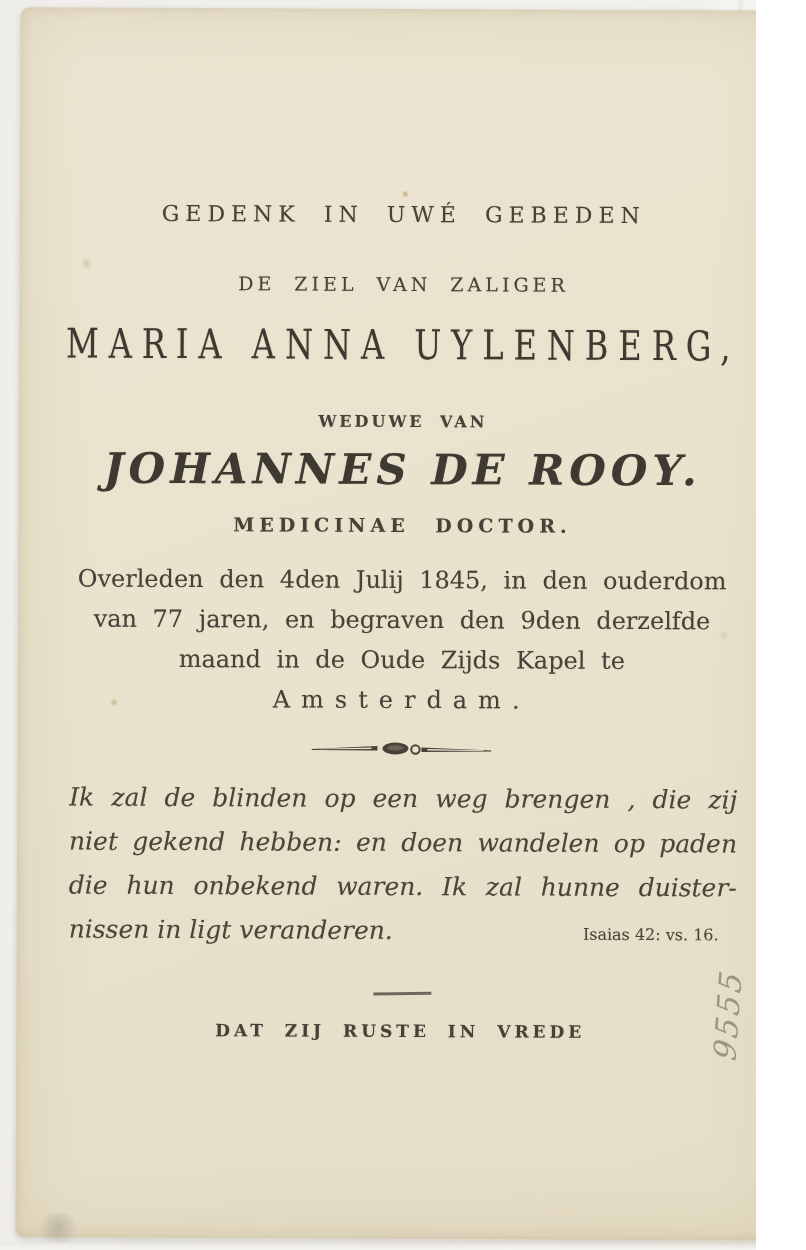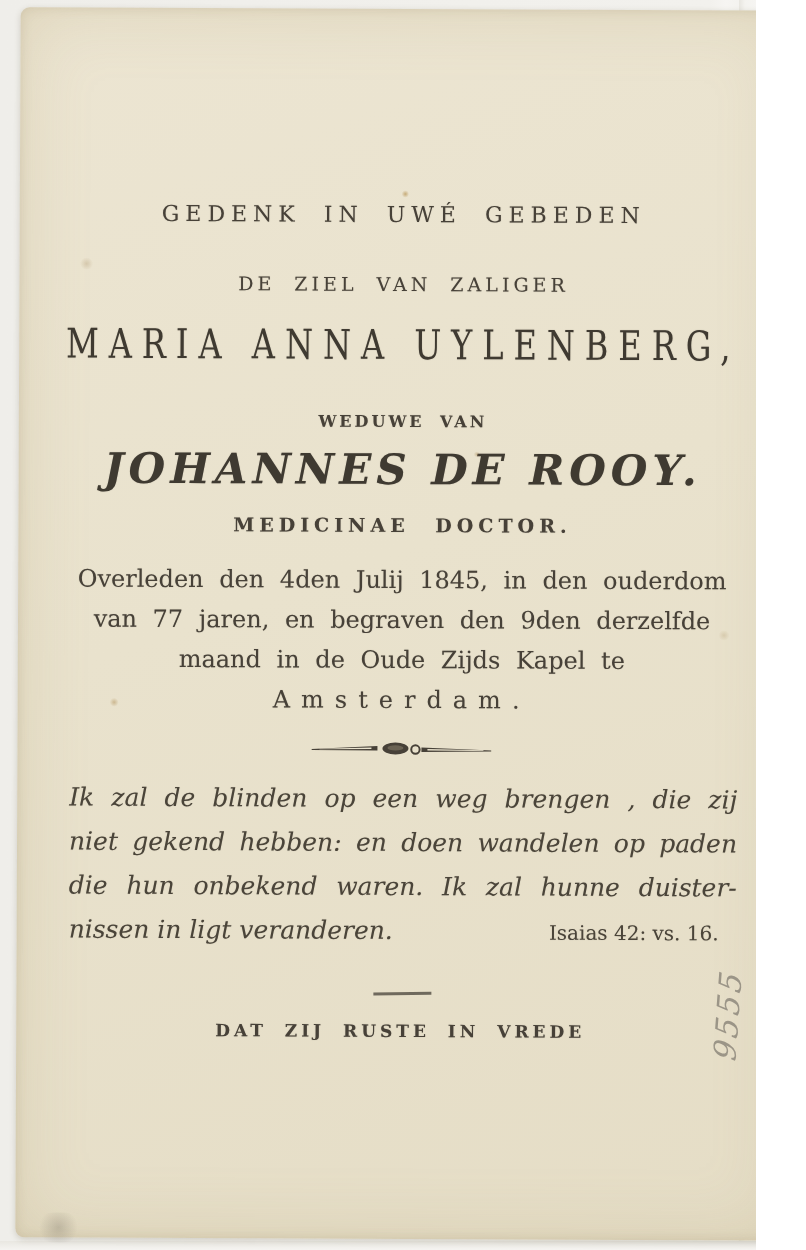--- a/index.html
+++ b/index.html
@@ -41,21 +41,21 @@
   .obituary{position:absolute;left:0;top:551px;width:100%;text-align:center;
     font-size:24px;line-height:40px;color:#474138;word-spacing:8px;
     text-shadow:0 0 1px rgba(71,65,56,.3);}
   .obituary .place{letter-spacing:11px;word-spacing:0;}
   .ornament{position:absolute;left:0;top:730px;width:100%;text-align:center;}
   .quote{position:absolute;left:52px;top:768px;width:668px;
     font-size:25px;font-style:italic;line-height:44px;color:#4a4439;
     text-shadow:0 0 1px rgba(71,65,56,.25);}
   .quote-line{text-align:justify;text-align-last:justify;}
   .quote-last{display:flex;justify-content:space-between;align-items:baseline;}
-  .citation{font-style:normal;font-size:20px;padding-right:18px;}
+  .citation{font-style:normal;font-size:16px;padding-right:18px;}
   .end-rule{position:absolute;left:357px;top:983px;width:58px;height:0;
     border-top:3px solid rgba(71,65,56,.75);transform:rotate(-1deg);}
   .footer-line{top:1012px;font-size:17px;font-weight:bold;letter-spacing:4px;word-spacing:8px;}
   .pencil-number{
     position:absolute;left:668px;top:933px;width:86px;height:142px;
     display:flex;align-items:center;justify-content:center;pointer-events:none;}
   .pencil-number span{
     transform:rotate(-86deg) skewX(-8deg);
     font-size:31px;font-style:italic;color:#8f897d;letter-spacing:3px;
     opacity:.85;}

